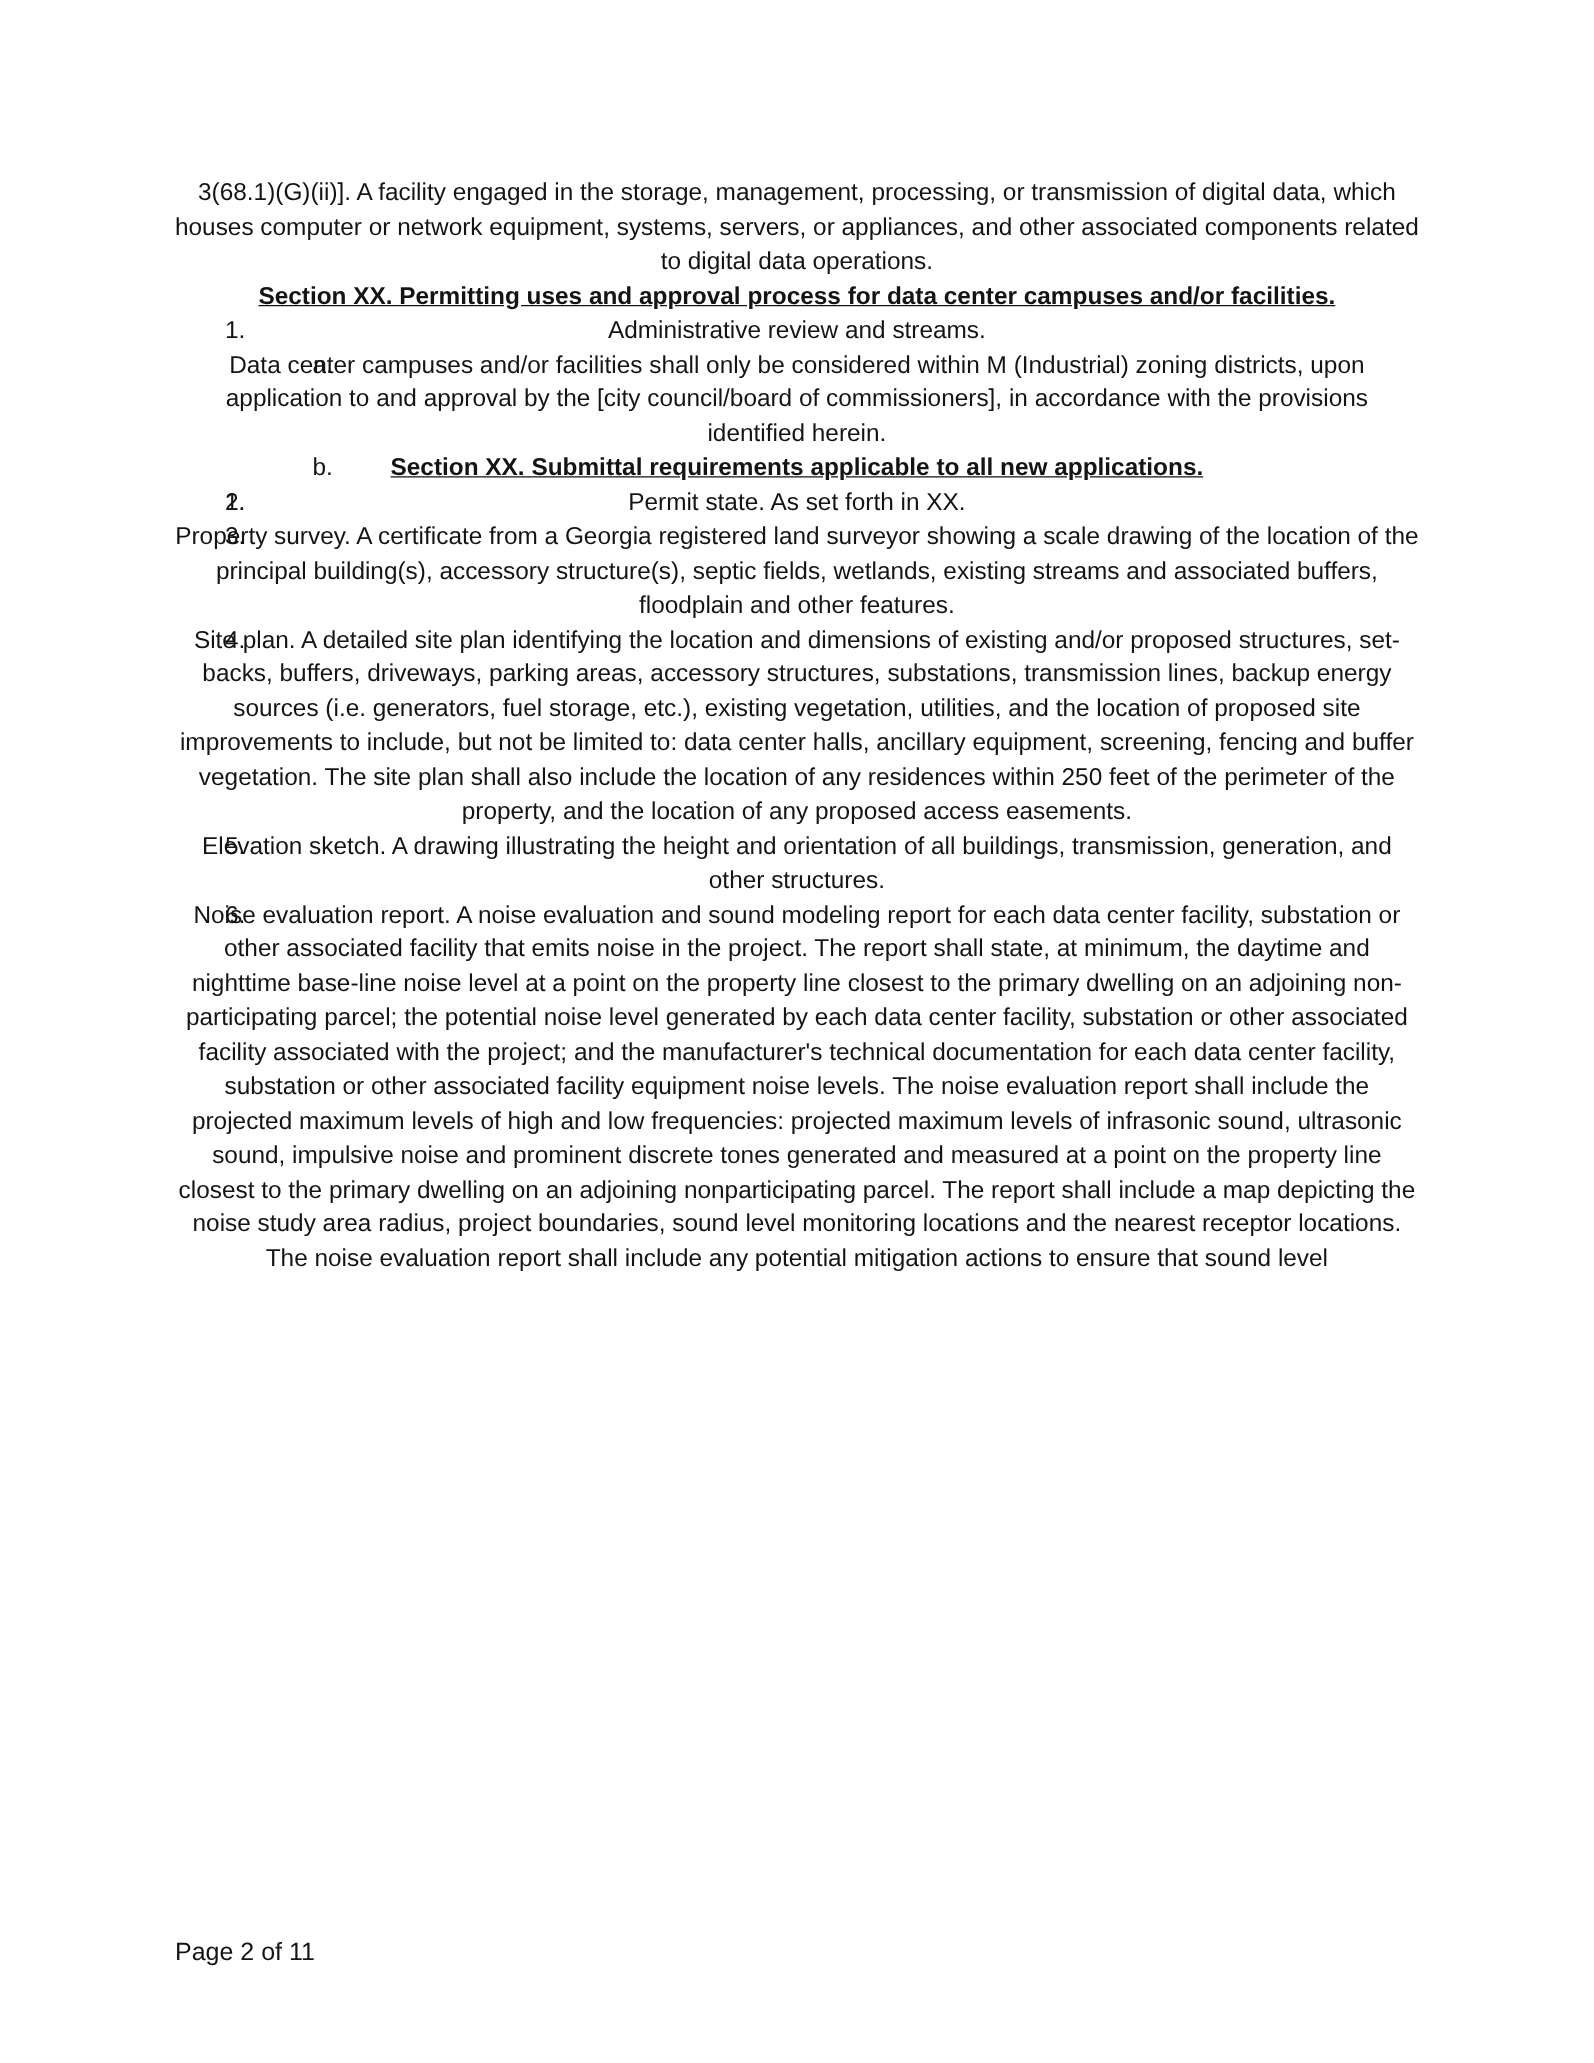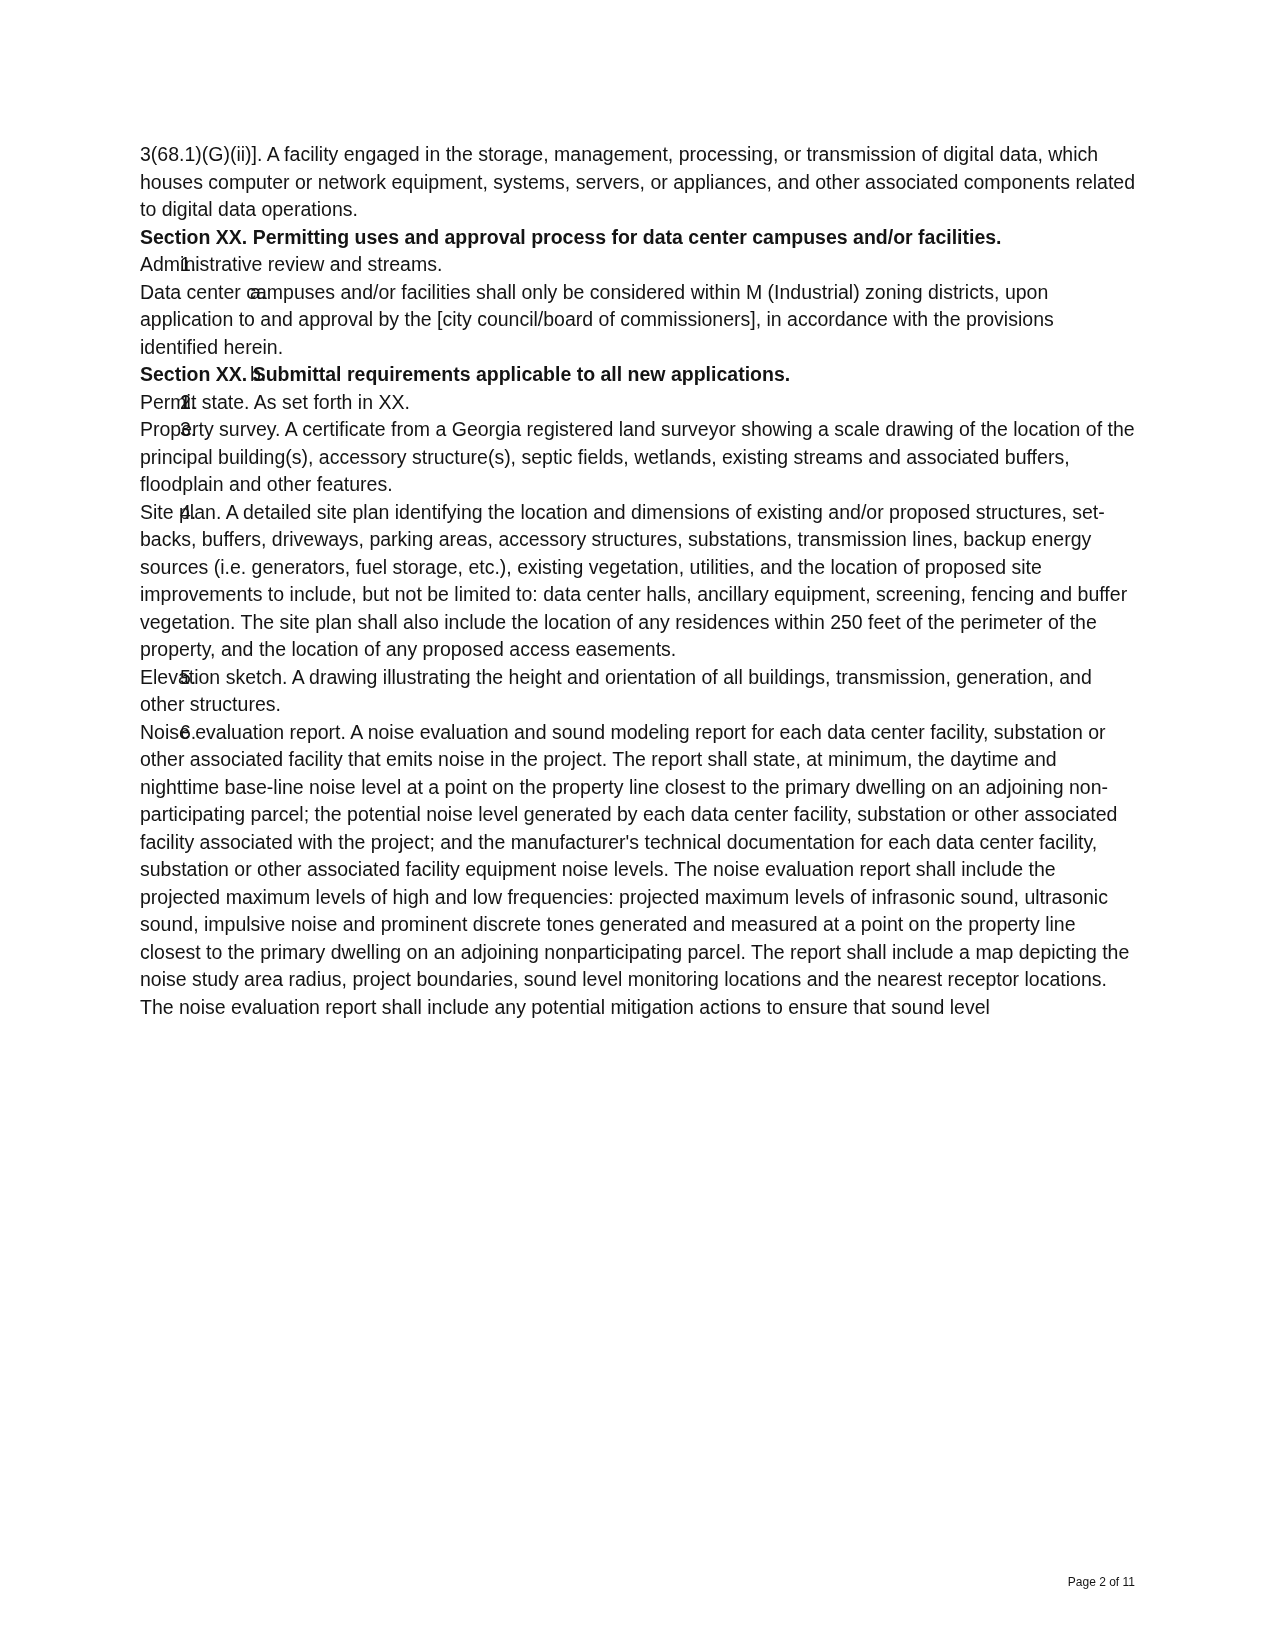--- a/index.html
+++ b/index.html
@@ -23,25 +23,27 @@
     width: 995px;
     font-size: 19.5px;
     line-height: 27.5px;
   }
   .content p, .content h2, .content div {
     margin: 0;
     padding: 0;
   }
   .block {
     margin: 0 0 13px 0;
+    text-align: center;
   }
   .heading {
     font-weight: 700;
     font-size: 19.5px;
     line-height: 27.5px;
+    text-decoration: underline;
   }
   
   .cont-para {
     margin-left: 147px;
   }
   
   .li1 {
     position: relative;
     padding-left: 73px;
   }
@@ -58,25 +60,24 @@
   .li2 > .marker {
     position: absolute;
     left: 110px;
     top: 0;
   }
   .footer {
     position: absolute;
     left: 140px;
     top: 1551px;
     width: 995px;
-    text-align: right;
-    font-size: 12px;
+    text-align: left;
+    font-size: 20px;
     line-height: 22px;
     color: #141414;
-    margin-top: 20px;
   }
 </style>
 </head>
 <body>
 
 <div class="page">
   <div class="content">
 
     <p class="block cont-para">3(68.1)(G)(ii)]. A facility engaged in the storage, management, processing, or transmission of digital data, which houses computer or network equipment, systems, servers, or appliances, and other associated components related to digital data operations.</p>
 

